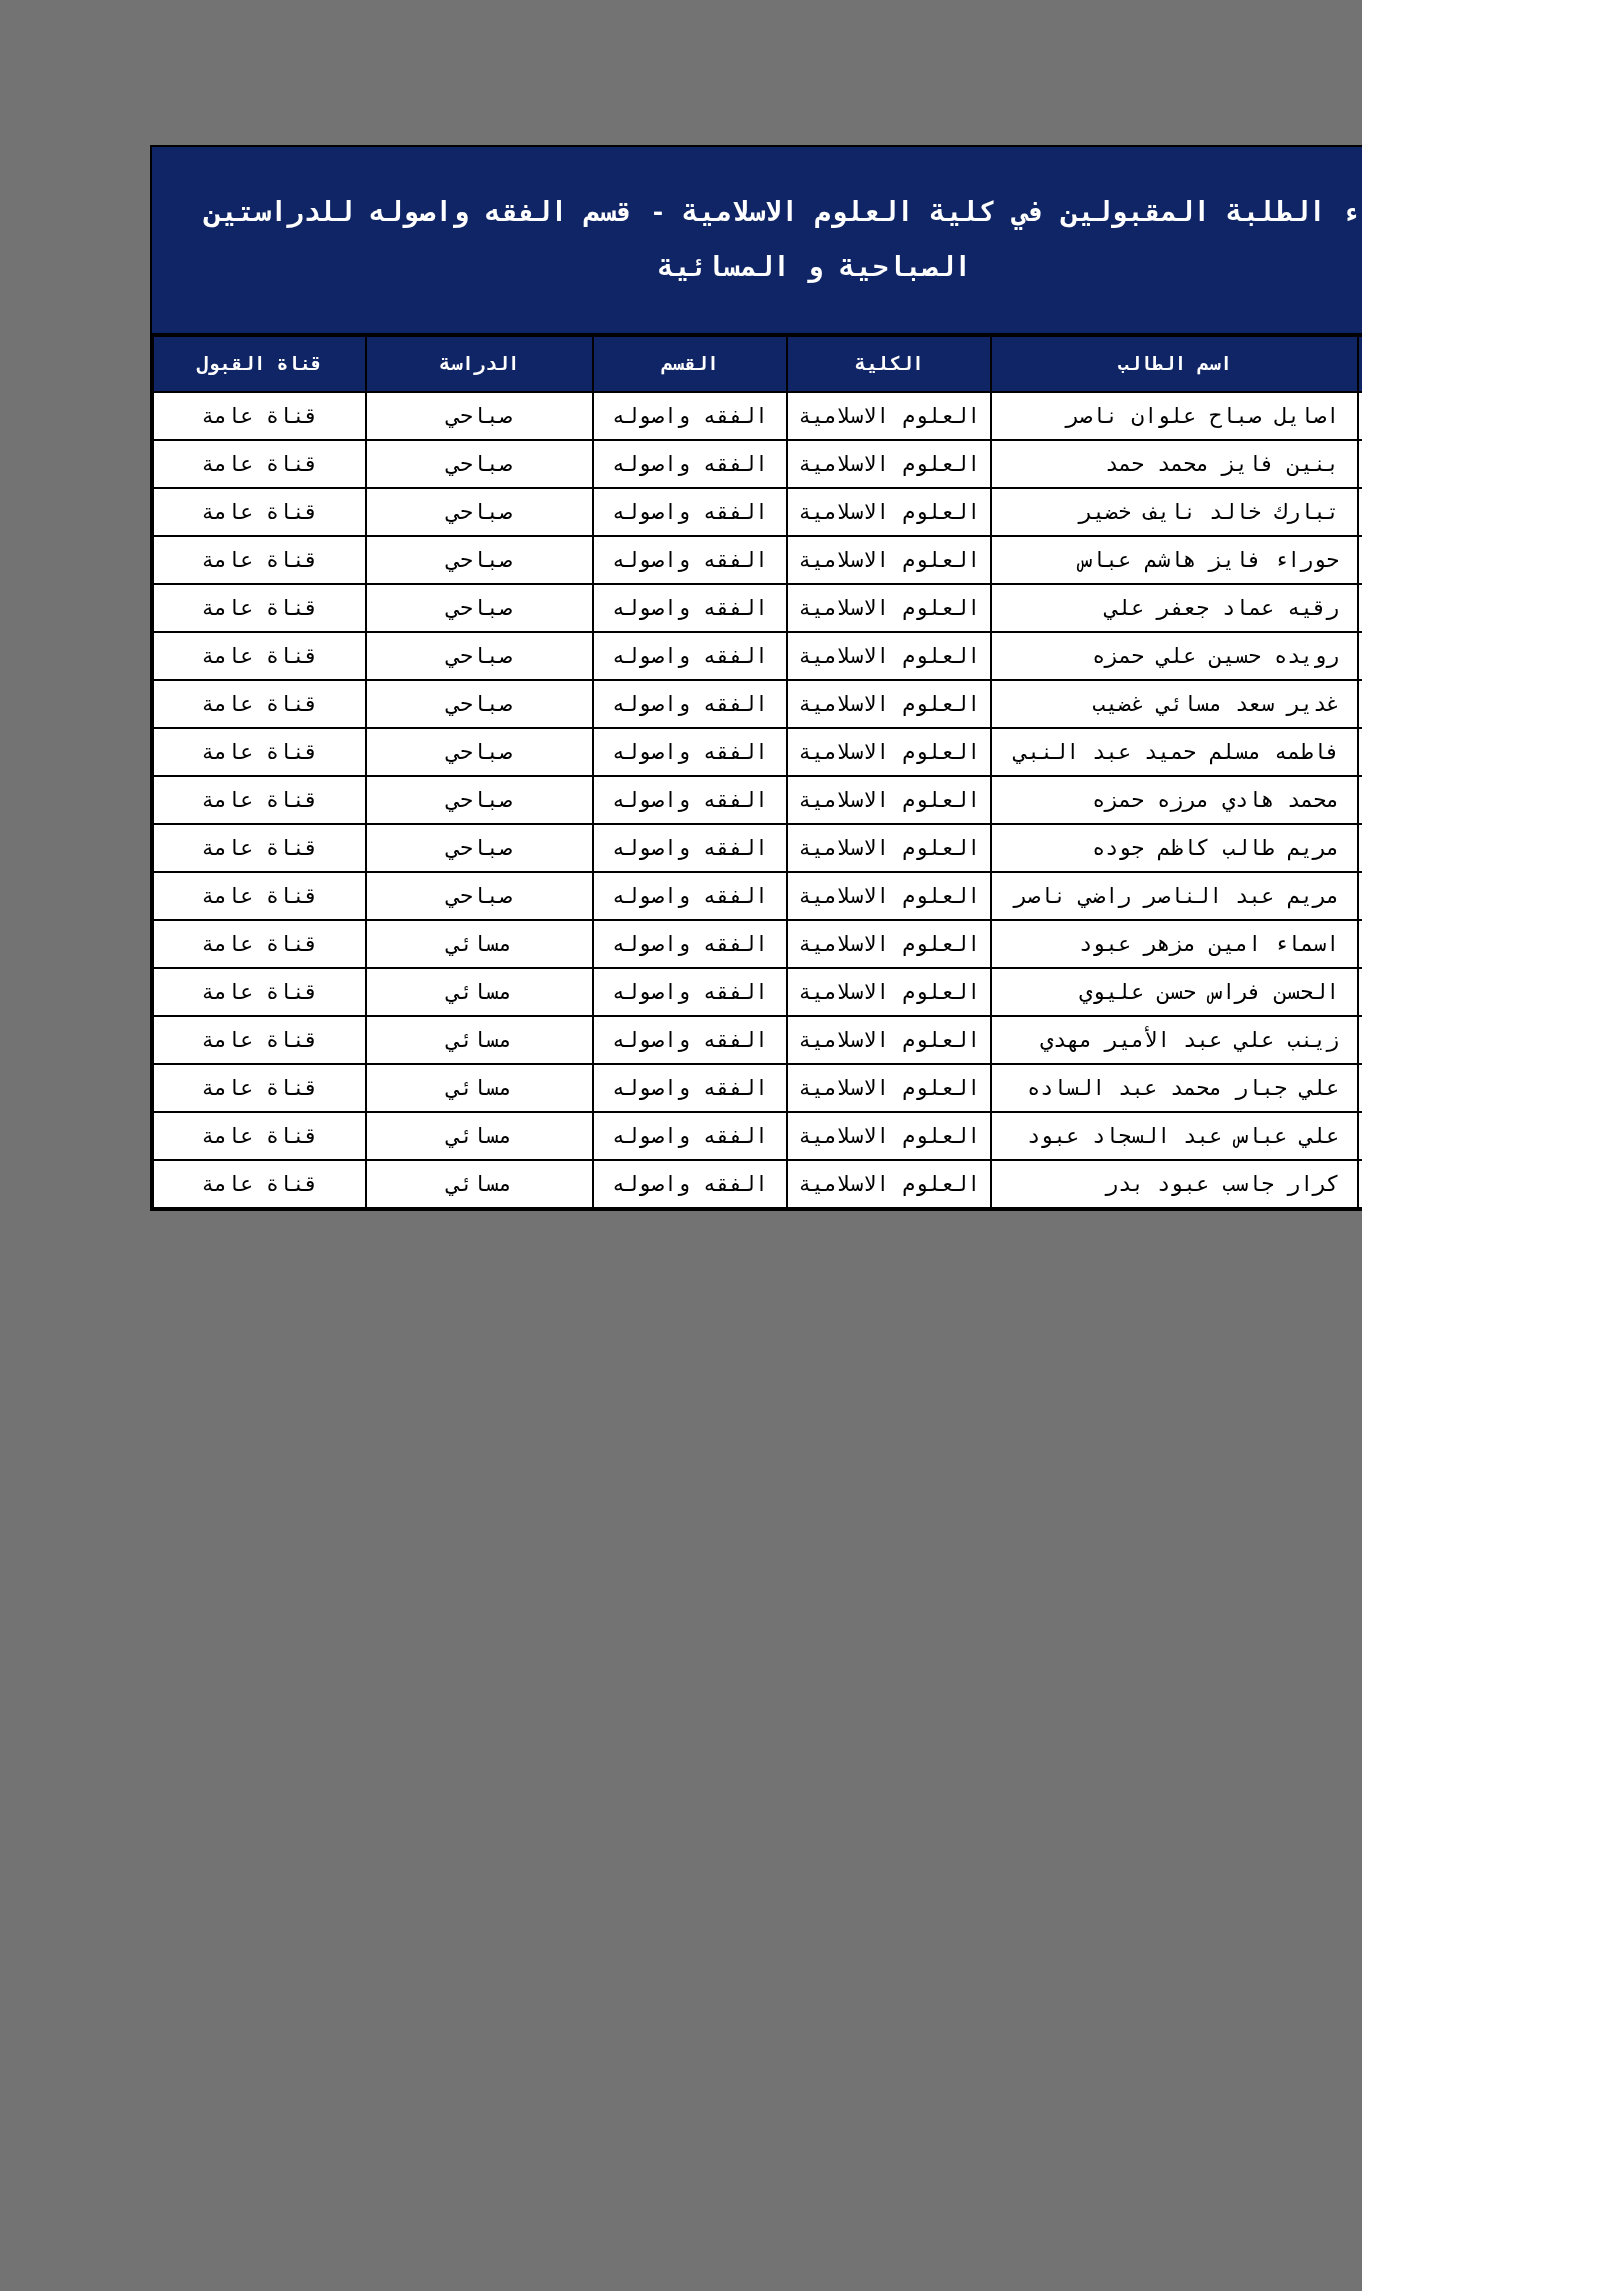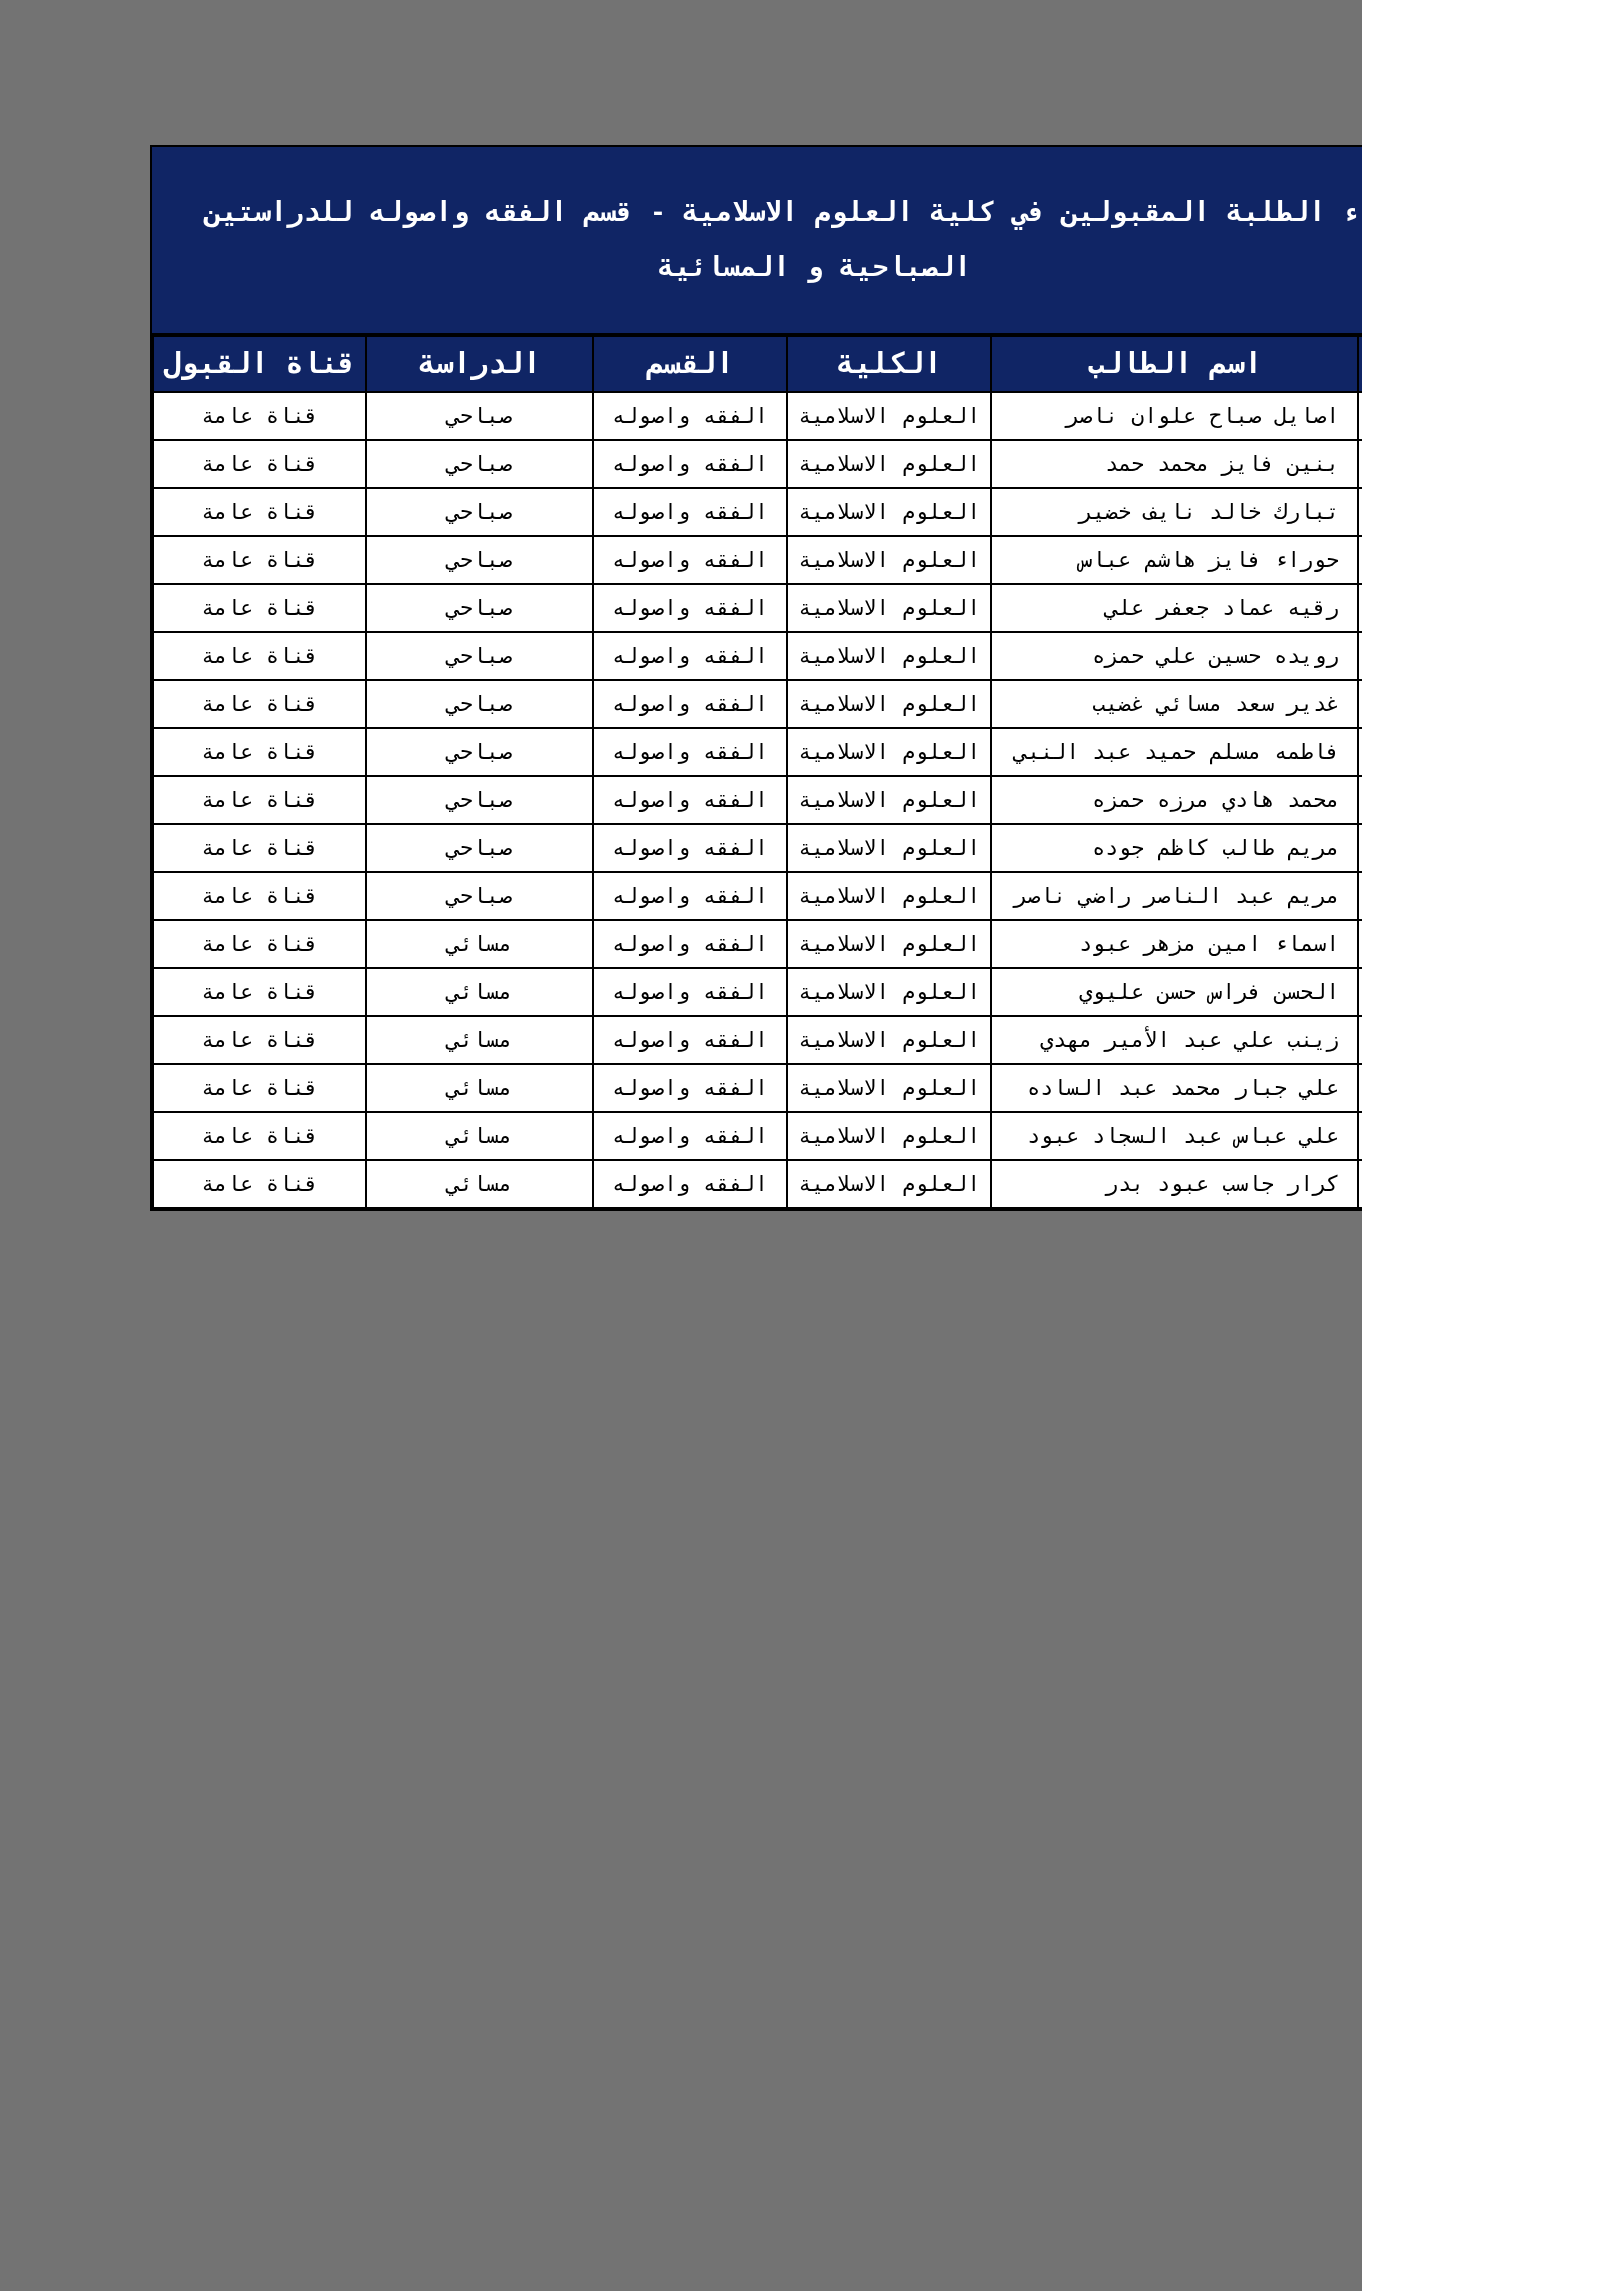--- a/index.html
+++ b/index.html
@@ -39,21 +39,21 @@
   table.grid {
     width: 100%;
     border-collapse: collapse;
     table-layout: fixed;
     direction: rtl;
   }
   table.grid th {
     background: var(--navy);
     color: #ffffff;
     font-weight: bold;
-    font-size: 29px;
+    font-size: 19px;
     height: 54px;
     text-align: center;
     border: 2px solid #000000;
     border-top-width: 2.9px;
     border-bottom-width: 2.9px;
     padding: 0 3.9px;
   }
   table.grid td {
     background: #ffffff;
     color: #000000;

